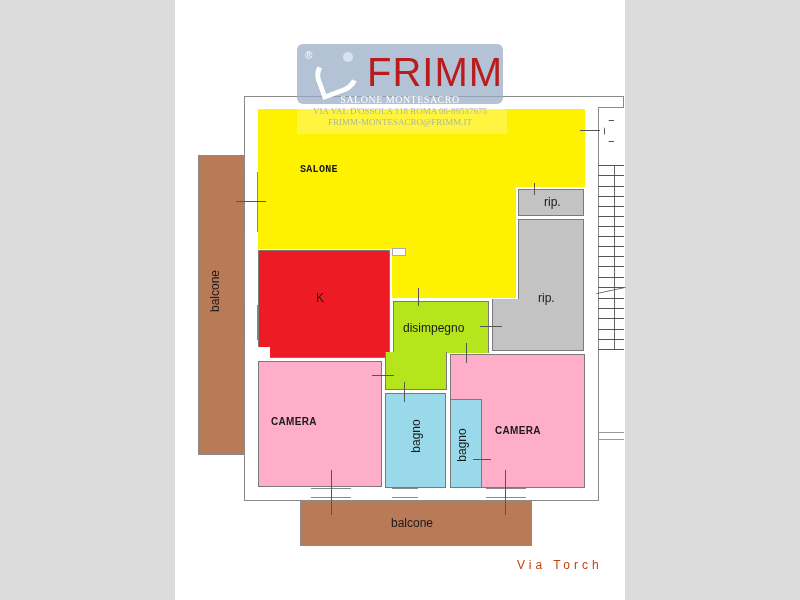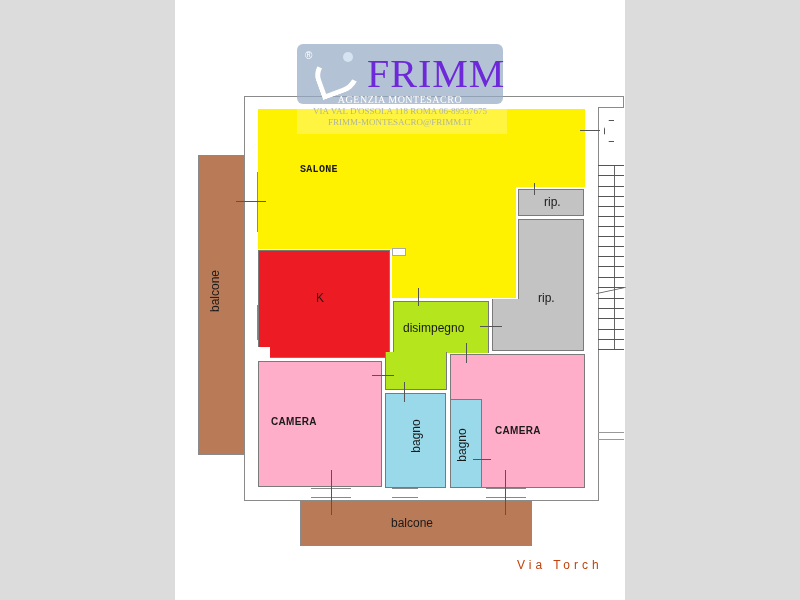--- a/index.html
+++ b/index.html
@@ -11,21 +11,21 @@
   .lbl { position: absolute; color: #1a1a1a; white-space: nowrap; }
   .lbl-bold { font-weight: bold; font-size: 10px; letter-spacing: 0.3px; }
   .lbl-norm { font-size: 12px; }
   .vert { transform: rotate(-90deg); transform-origin: center center; }
   .tick { position: absolute; background: #555; }
   .win { position: absolute; box-sizing: border-box; border-top: 1px solid #888; border-bottom: 1px solid #888; background: #fff; }
   .winv { position: absolute; box-sizing: border-box; border-left: 1px solid #888; border-right: 1px solid #888; background: #fff; }
   .stairs-line { position: absolute; left: 598px; width: 26px; height: 1px; background: #555; }
   .watermark { position: absolute; left: 297px; top: 44px; width: 206px; height: 86px; }
   .wm-logo { position: absolute; left: 0; top: 0; width: 206px; height: 60px; background: rgba(150,170,195,0.72); border-radius: 6px; }
-  .wm-text { position: absolute; left: 70px; top: 6px; font-size: 40px; color: #6d28d9; font-family: Liberation Serif, serif; letter-spacing: 1px; }
+  .wm-text { position: absolute; left: 70px; top: 6px; font-size: 40px; color: #b91c1c; font-family: Liberation Sans, sans-serif; letter-spacing: 1px; }
   .wm-sub { position: absolute; left: 0; width: 206px; text-align: center; font-family: "Liberation Serif", serif; color: rgba(130,140,150,0.85); }
   .street { position: absolute; left: 517px; top: 558px; font-size: 12px; letter-spacing: 4px; color: #c2410c; }
 </style>
 </head>
 <body>
 
 <div class="sheet"></div>
 
 <div class="abs outer"></div>
 <div class="abs" style="left:598px;top:96px;width:26px;height:12px;border:1px solid #8a8a8a;border-left:none;background:#fff;"></div>
@@ -119,19 +119,19 @@
 <div class="abs" style="left:598px;top:432px;width:26px;height:8px;border-top:1px solid #999;border-bottom:1px solid #999;"></div>
 <div class="abs" style="left:604px;top:120px;width:10px;height:22px;border:1px solid #555;border-right:none;transform:skewY(0deg);clip-path:polygon(50% 0,100% 0,100% 100%,50% 100%,0 60%,0 40%);background:#fff;"></div>
 
 <div class="watermark">
   <div class="wm-logo">
     <span style="position:absolute;left:8px;top:6px;color:#fff;font-size:10px;">®</span>
     <span style="position:absolute;left:18px;top:10px;width:44px;height:40px;border:5px solid #fff;border-radius:50% 50% 50% 0;border-right-color:transparent;border-top-color:transparent;transform:rotate(-20deg);box-sizing:border-box;"></span>
     <span style="position:absolute;left:46px;top:8px;width:10px;height:10px;border-radius:50%;background:#d6e3f0;"></span>
     <span class="wm-text">FRIMM</span>
   </div>
-  <div class="wm-sub" style="top:50px;font-size:10px;color:#ffffff;letter-spacing:0.5px;">AGENZIA MONTESACRO</div>
+  <div class="wm-sub" style="top:50px;font-size:10px;color:#ffffff;letter-spacing:0.5px;">SALONE MONTESACRO</div>
   <div class="wm-sub" style="top:62px;font-size:9px;">VIA VAL D'OSSOLA 118 ROMA 06-89537675</div>
   <div class="wm-sub" style="top:73px;font-size:9px;">FRIMM-MONTESACRO@FRIMM.IT</div>
 </div>
 <div class="abs" style="left:297px;top:104px;width:210px;height:30px;background:rgba(255,255,255,0.25);"></div>
 
 <div class="street">Via Torch</div>
 
 </body></html>

